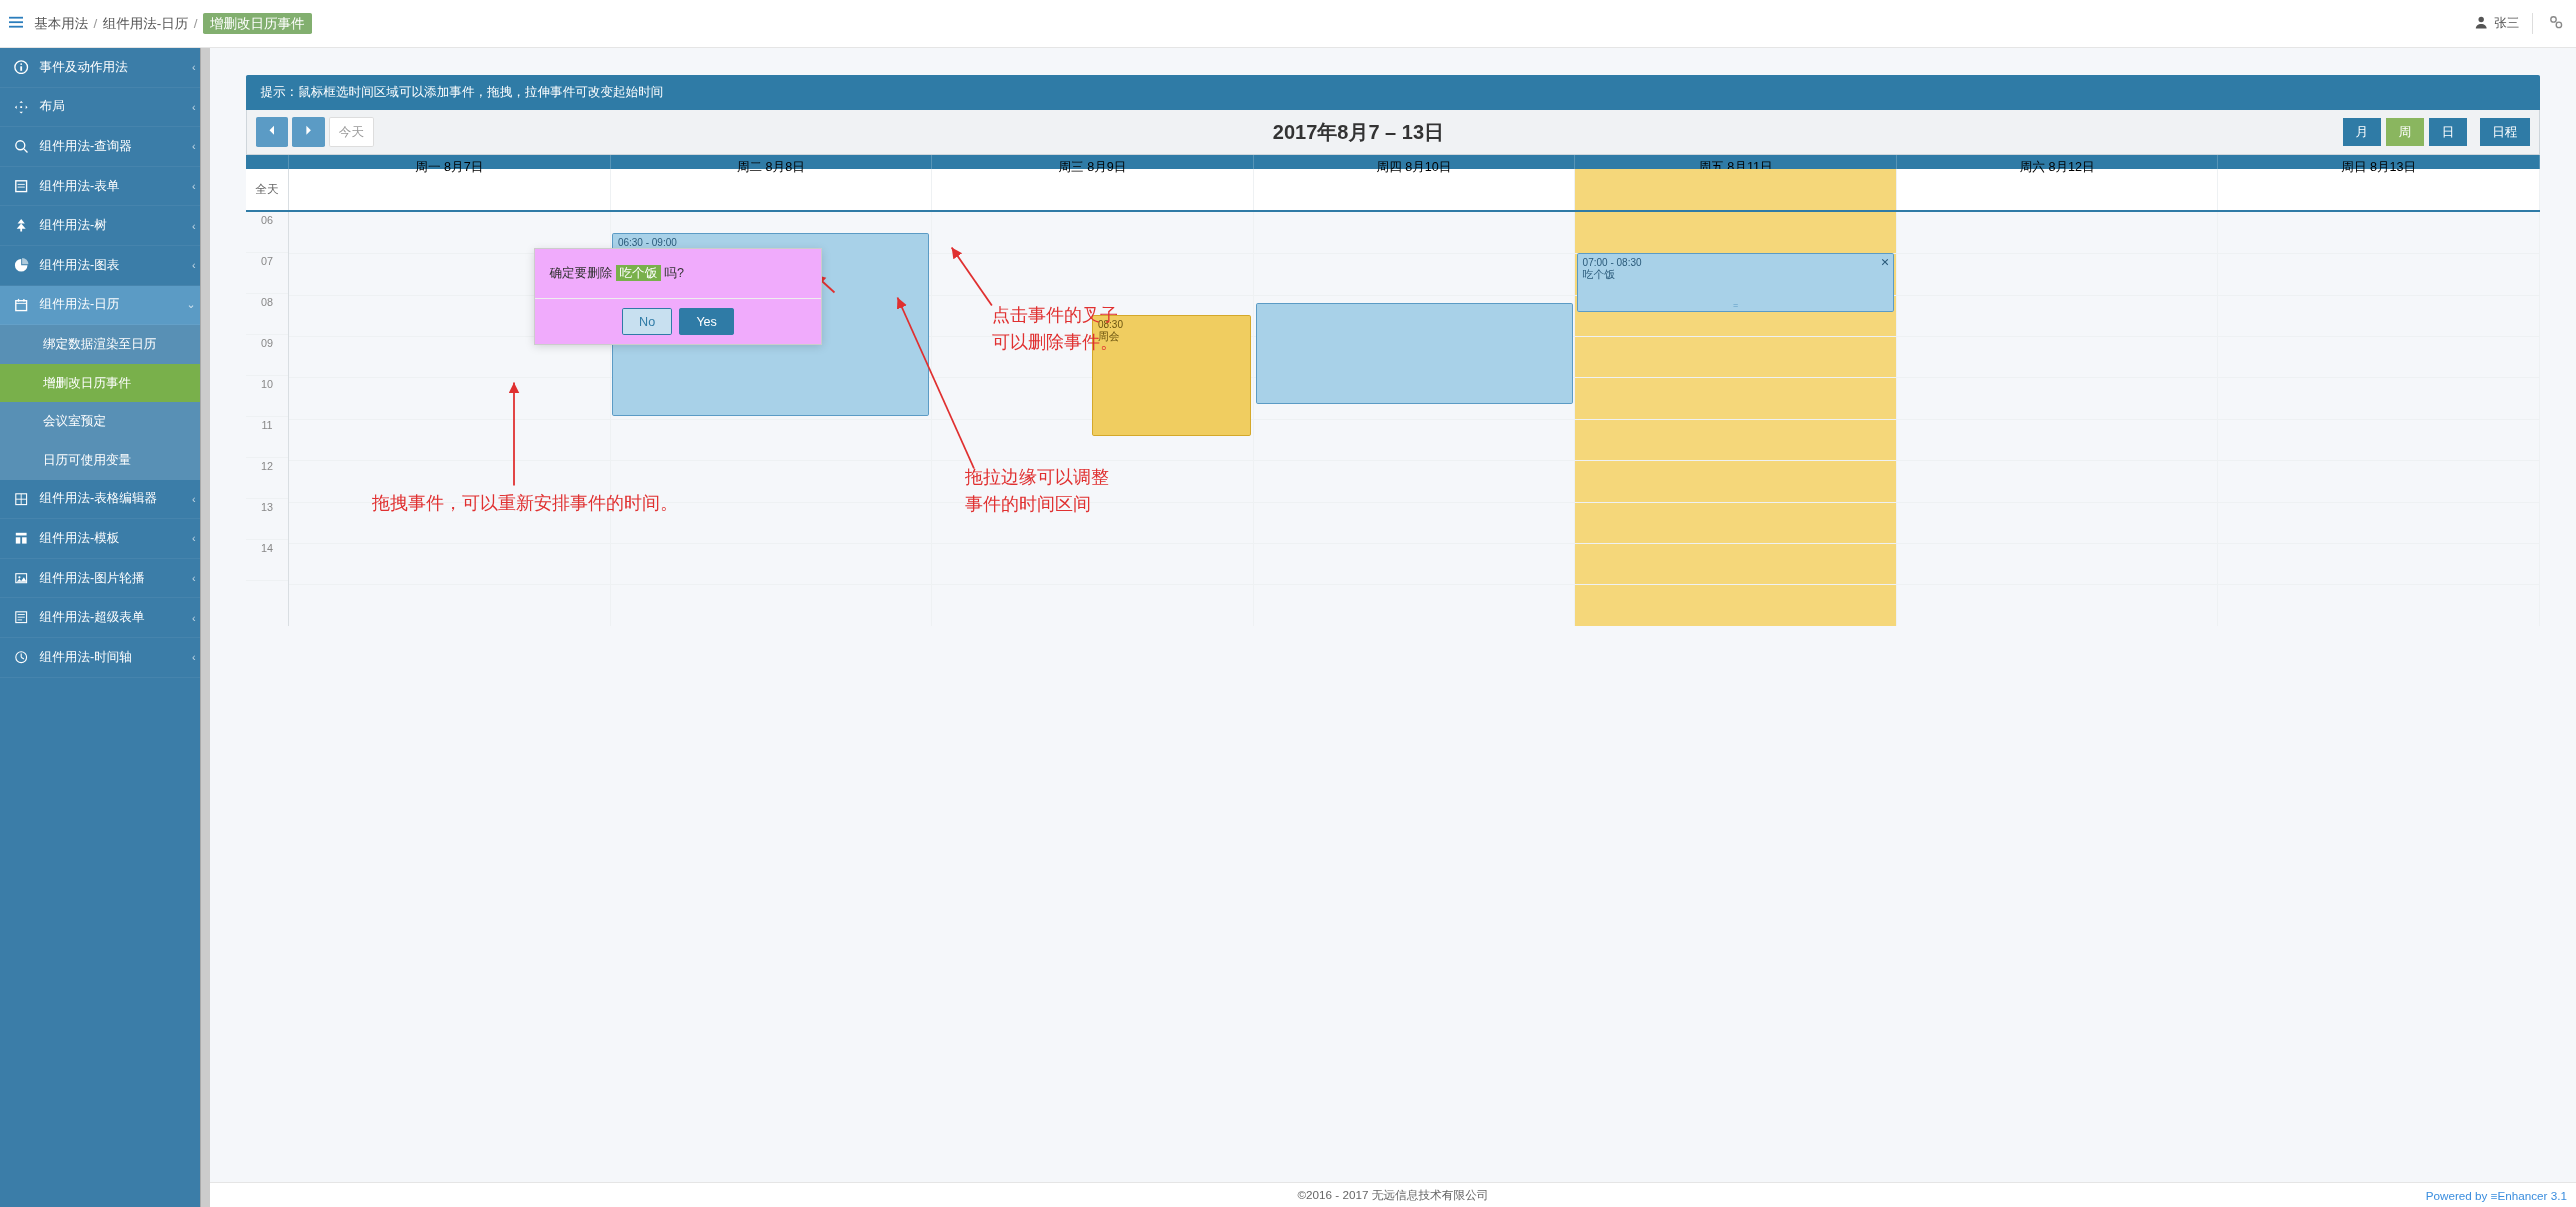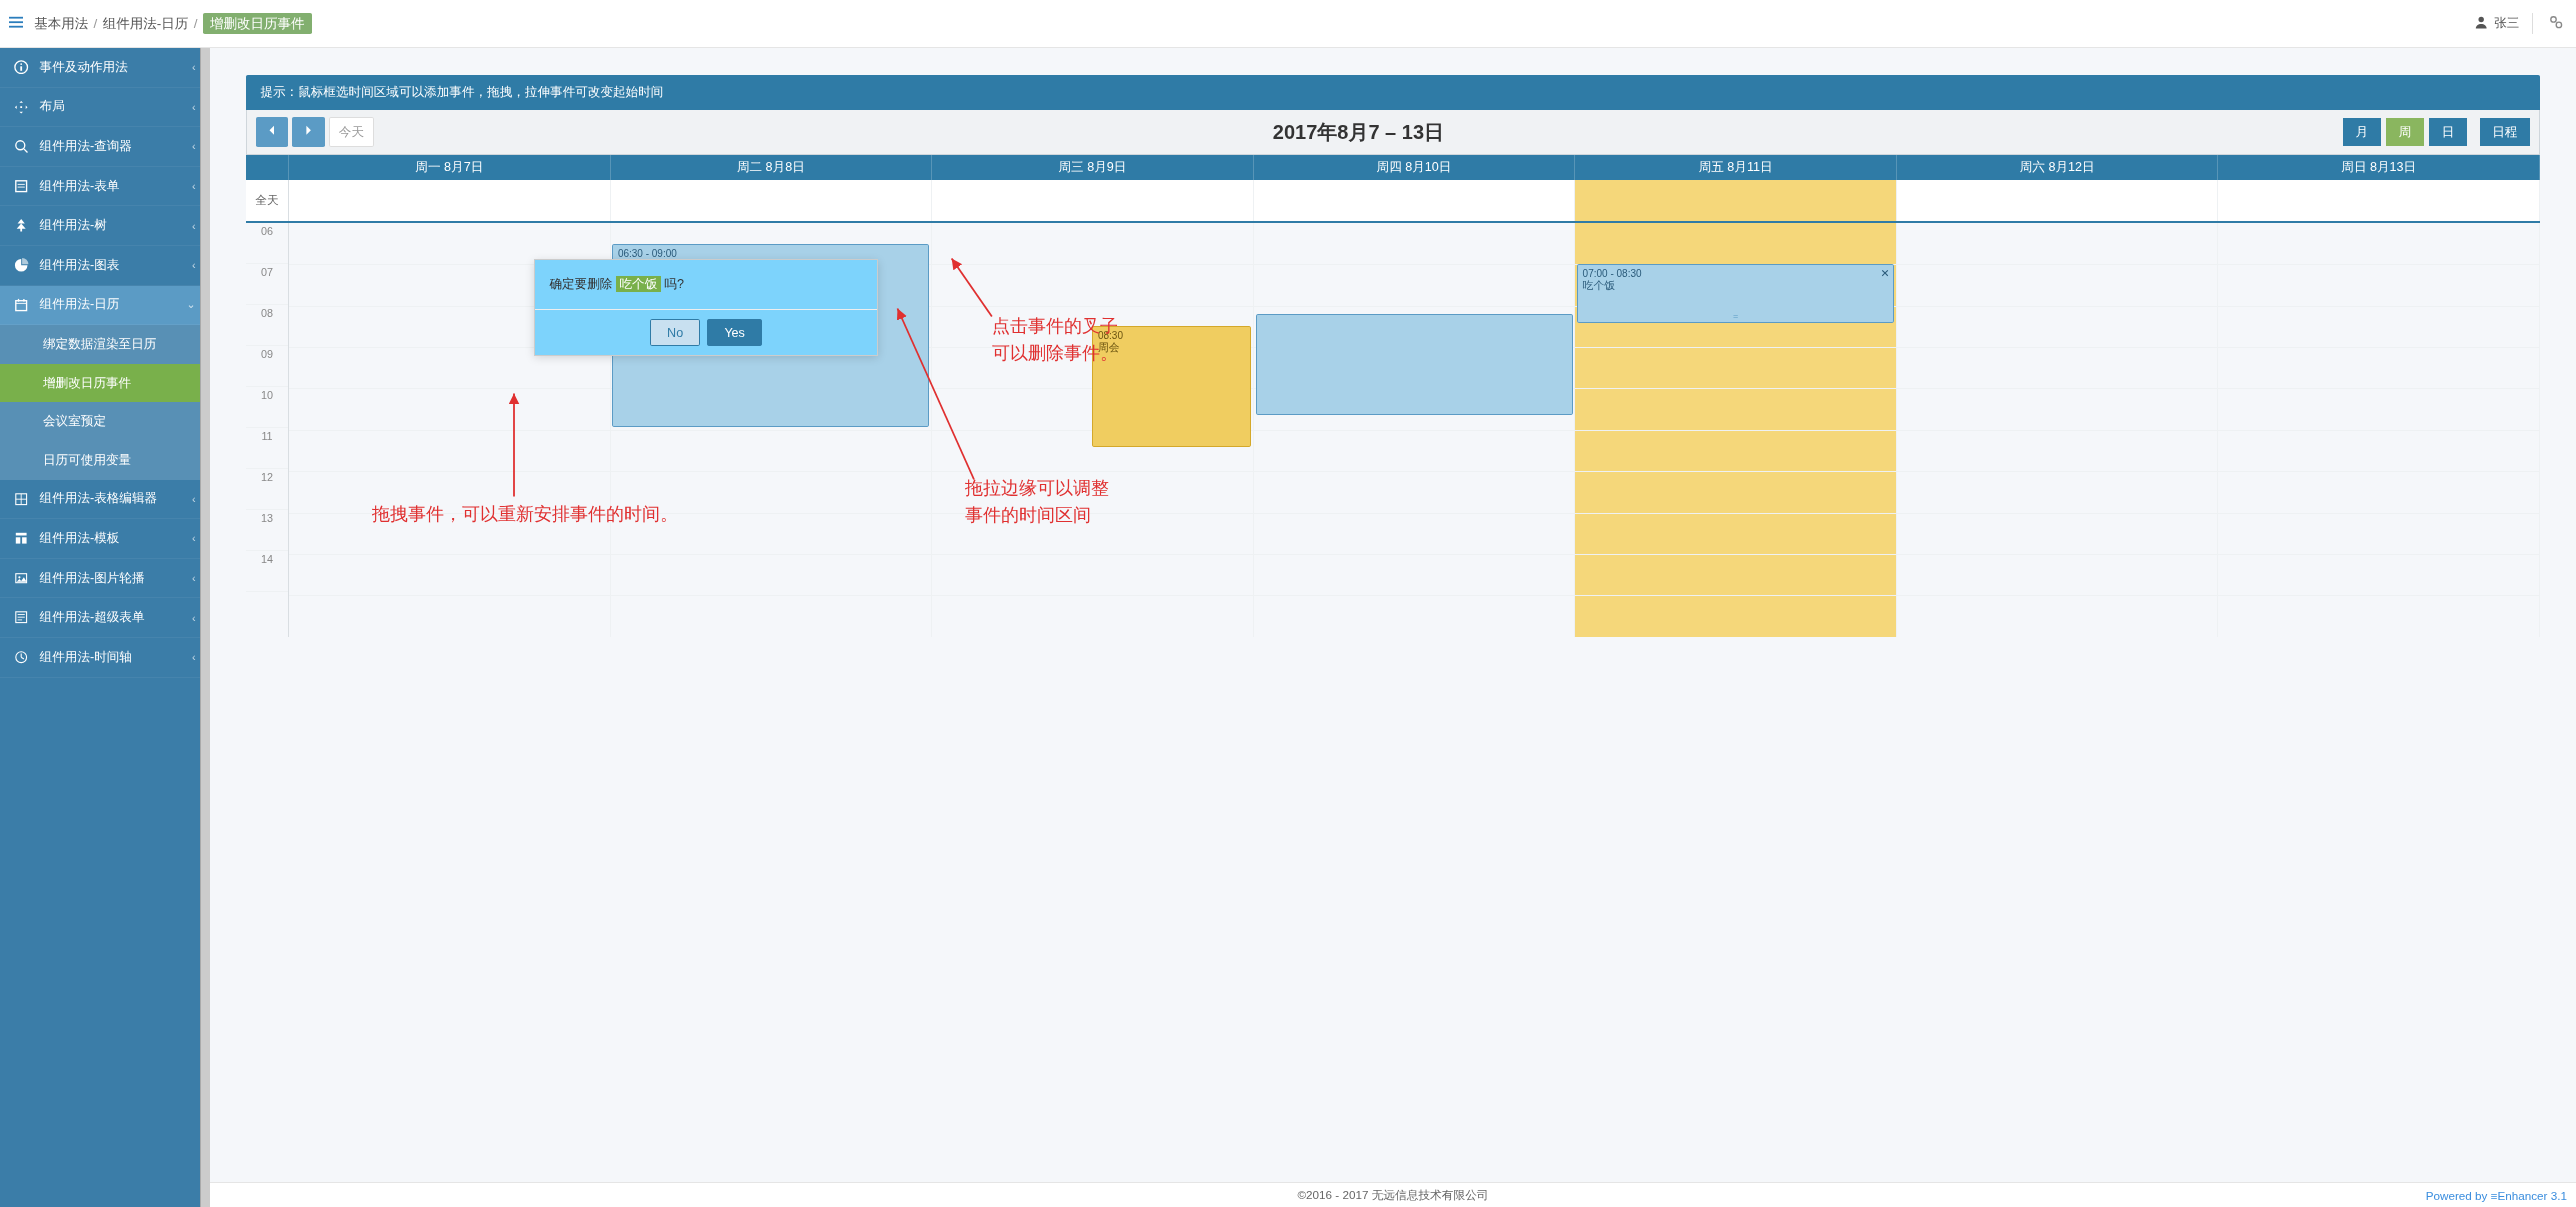--- a/index.html
+++ b/index.html
@@ -37,21 +37,21 @@
 
 
 .cal-toolbar { display: flex; align-items: center; background: #f0f2f4; border: 0.9px solid #cfd6db; border-top: none; padding: 7.2px 9px; }
 .btn-group { display: flex; gap: 4px; }
 .cal-btn { background: #5b9bc5; color: #fff; border: none; padding: 5.4px 9px; border-radius: 1.8px; cursor: pointer; font-size: 12.6px; }
 .cal-btn.muted { background: #fff; color: #999; border: 0.9px solid #ddd; }
 .cal-title { flex: 1; text-align: center; font-size: 20px; font-weight: bold; color: #333; }
 .cal-view-btns { display: flex; gap: 5.4px; }
 .cal-view-btn { background: #2f7ba6; color: #fff; border: none; padding: 5.4px 12.6px; cursor: pointer; font-size: 12.6px; }
 .cal-view-btn.active { background: #8ab65f; }
-.day-header-row { display: flex; background: #2f7ba6; color: #ffffff; height: 25px; }
+.day-header-row { display: flex; background: #2f7ba6; color: #000000; height: 14px; }
 .day-header-row .corner { width: 43px; border-right: 0.9px solid rgba(255,255,255,0.2); }
 .day-header-row .dh { flex: 1; text-align: center; line-height: 25px; font-size: 12.6px; border-right: 0.9px solid rgba(255,255,255,0.2); }
 .allday-row { display: flex; height: 43px; border-bottom: 2.7px solid #2f7ba6; background: #fff; }
 .allday-row .label { width: 43px; display:flex; align-items:center; justify-content:center; font-size:11.7px; color:#666; border-right:0.9px solid #d9dee2; }
 .allday-row .cell { flex:1; border-right:0.9px solid #eef1f3; }
 .allday-row .cell.highlight { background: #f5d77a; }
 .grid-body { display: flex; height: 414px; position: relative; }
 .grid-body .time-axis { width: 43px; border-right:0.9px solid #d9dee2; }
 .grid-body .time-axis .slot { height: 41px; border-bottom:0.9px solid #eef1f3; text-align:center; font-size:10.8px; color:#888; padding-top:1.8px; }
 .grid-body .days { flex:1; display:flex; position: relative; }
@@ -61,21 +61,21 @@
 
 
 .event { position:absolute; left:1.8px; right:1.8px; background:#a8d1e8; border:0.9px solid #5b9bc5; border-radius:1.8px; padding:2.7px 4.5px; font-size:10.8px; color:#2a5a7a; overflow:hidden; }
 .event .e-time { font-size:10px; }
 .event .e-title { font-size:10.8px; }
 .event .e-close { position:absolute; top:1.8px; right:3.6px; font-size:10.8px; color:#2a5a7a; cursor:pointer; }
 .event .e-resize { position:absolute; bottom:0.9px; left:50%; transform:translateX(-50%); font-size:9px; color:#5b9bc5; cursor:ns-resize; }
 .event.yellow { background:#f0cd60; border-color:#d4a82a; color:#6b5410; }
 
 
-.dialog { position:absolute; background:#7dd3fc; border:0.9px solid #ccc; box-shadow:0 1.8px 9px rgba(0,0,0,0.15); width:344px; z-index:100; }
+.dialog { position:absolute; background:#f0abfc; border:0.9px solid #ccc; box-shadow:0 1.8px 9px rgba(0,0,0,0.15); width:288px; z-index:100; }
 .dialog .d-body { padding:16px 14.4px; font-size:12.6px; color:#333; border-bottom:0.9px solid #eee; }
 .dialog .d-body .hl { background:#79b04b; color:#fff; padding:0.9px 3.6px; }
 .dialog .d-footer { padding:9px 10.8px; display:flex; justify-content:center; gap:7.2px; }
 .dialog .d-btn { padding:5.4px 16px; border:0.9px solid #2f7ba6; border-radius:1.8px; cursor:pointer; font-size:12.6px; }
 .dialog .d-btn.no { background:#c8e0f0; color:#2f7ba6; }
 .dialog .d-btn.yes { background:#2f7ba6; color:#fff; }
 
 
 .annotation { position:absolute; color:#e03030; font-size:18px; pointer-events:none; }
 .arrow { position:absolute; pointer-events:none; }

